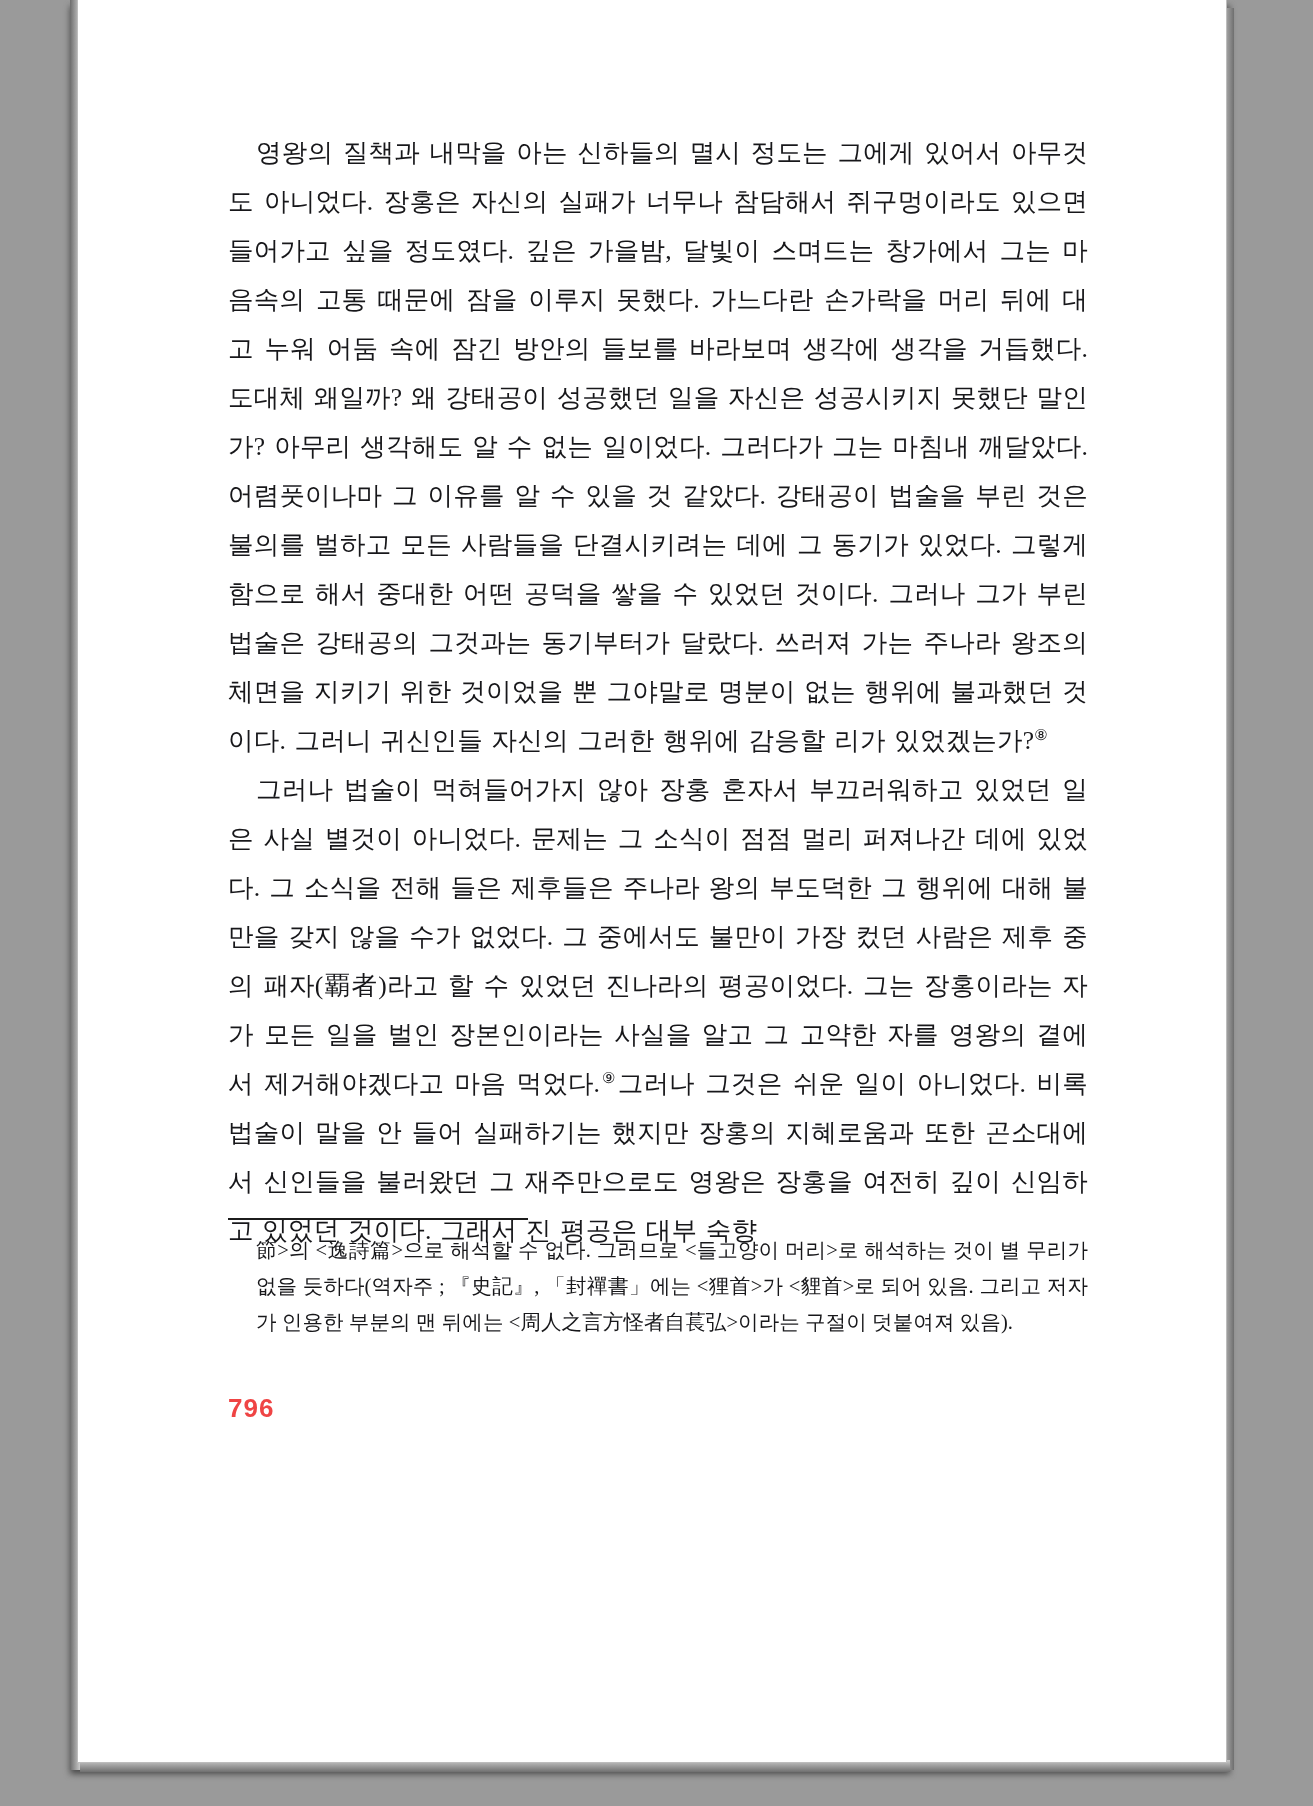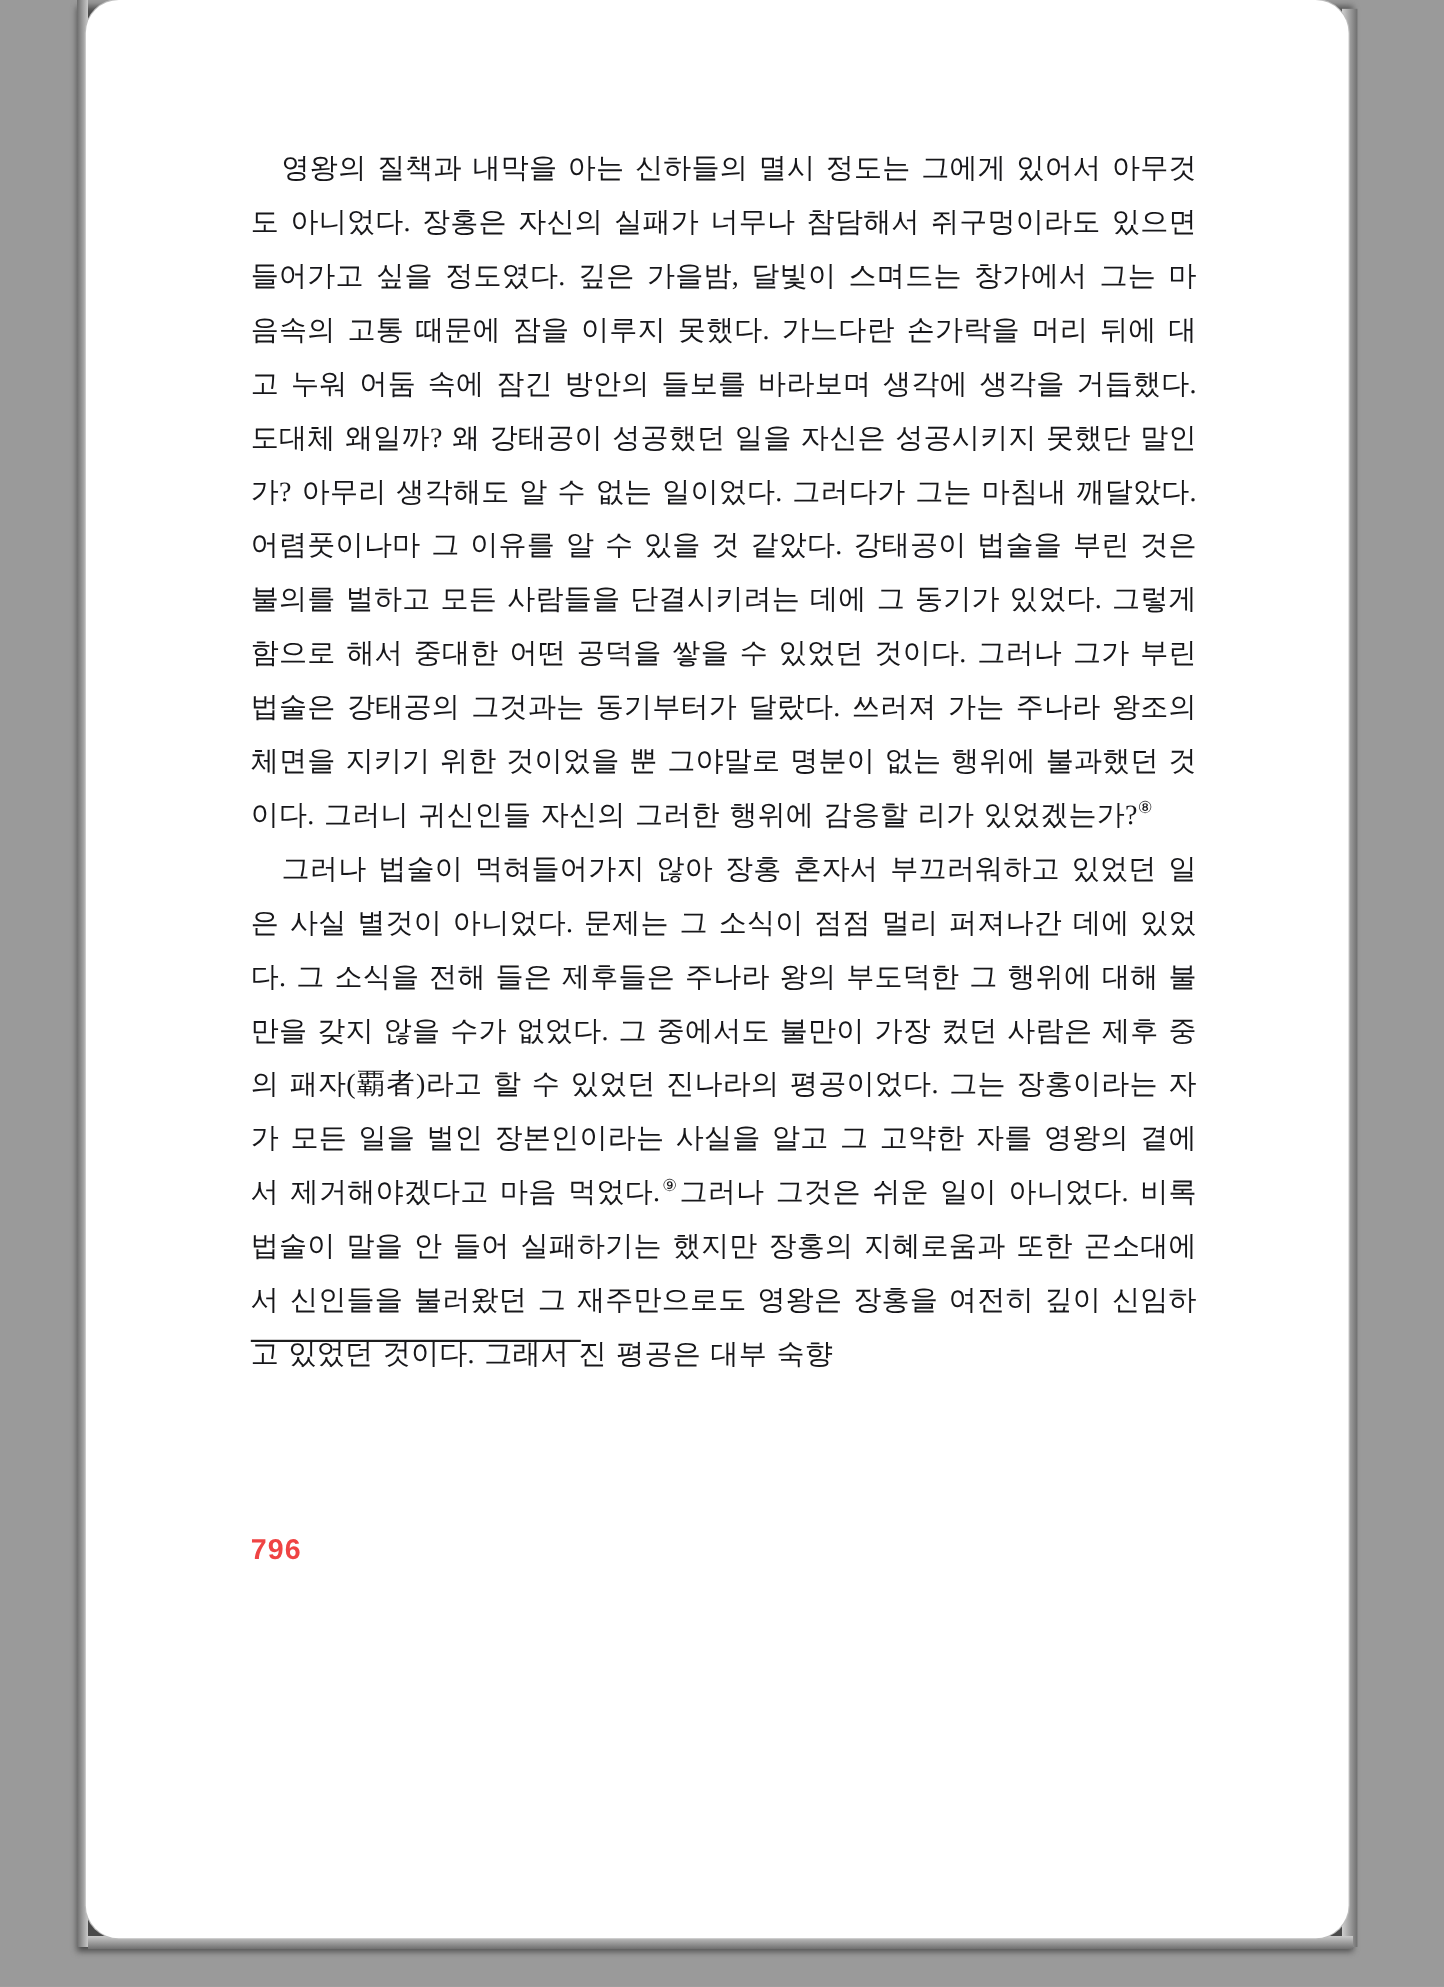--- a/index.html
+++ b/index.html
@@ -30,21 +30,20 @@
     filter: blur(3px);
   }
   .page {
     position: absolute;
     left: 78px;
     top: 0px;
     width: 1148px;
     height: 1762px;
     background: #ffffff;
     box-shadow: 0 0 0 1px #bdbdbd;
-    border-radius: 30px;
   }
   .content {
     position: absolute;
     left: 150px;
     top: 128px;
     width: 860px;
   }
   .para {
     font-size: 25.5px;
     line-height: 49px;
@@ -130,16 +129,17 @@
     <div class="content">
 
       <p class="para indent"><span>영왕의 질책과 내막을 아는 신하들의 멸시 정도는 그에게 있어서 아무것도 아니었다. 장홍은 자신의 실패가 너무나 참담해서 쥐구멍이라도 있으면 들어가고 싶을 정도였다. 깊은 가을밤, 달빛이 스며드는 창가에서 그는 마음속의 고통 때문에 잠을 이루지 못했다. 가느다란 손가락을 머리 뒤에 대고 누워 어둠 속에 잠긴 방안의 들보를 바라보며 생각에 생각을 거듭했다. 도대체 왜일까? 왜 강태공이 성공했던 일을 자신은 성공시키지 못했단 말인가? 아무리 생각해도 알 수 없는 일이었다. 그러다가 그는 마침내 깨달았다. 어렴풋이나마 그 이유를 알 수 있을 것 같았다. 강태공이 법술을 부린 것은 불의를 벌하고 모든 사람들을 단결시키려는 데에 그 동기가 있었다. 그렇게 함으로 해서 중대한 어떤 공덕을 쌓을 수 있었던 것이다. 그러나 그가 부린 법술은 강태공의 그것과는 동기부터가 달랐다. 쓰러져 가는 주나라 왕조의 체면을 지키기 위한 것이었을 뿐 그야말로 명분이 없는 행위에 불과했던 것이다. 그러니 귀신인들 자신의 그러한 행위에 감응할 리가 있었겠는가?</span><sup class="note">⑧</sup></p>
 
       <p class="para indent"><span>그러나 법술이 먹혀들어가지 않아 장홍 혼자서 부끄러워하고 있었던 일은 사실 별것이 아니었다. 문제는 그 소식이 점점 멀리 퍼져나간 데에 있었다. 그 소식을 전해 들은 제후들은 주나라 왕의 부도덕한 그 행위에 대해 불만을 갖지 않을 수가 없었다. 그 중에서도 불만이 가장 컸던 사람은 제후 중의 패자(覇者)라고 할 수 있었던 진나라의 평공이었다. 그는 장홍이라는 자가 모든 일을 벌인 장본인이라는 사실을 알고 그 고약한 자를 영왕의 곁에서 제거해야겠다고 마음 먹었다.</span><sup class="note">⑨</sup><span>그러나 그것은 쉬운 일이 아니었다. 비록 법술이 말을 안 들어 실패하기는 했지만 장홍의 지혜로움과 또한 곤소대에서 신인들을 불러왔던 그 재주만으로도 영왕은 장홍을 여전히 깊이 신임하고 있었던 것이다. 그래서 진 평공은 대부 숙향</span></p>
 
     </div>
 
     <div class="rule"></div>
 
+    <div class="footnote">節&gt;의 &lt;逸詩篇&gt;으로 해석할 수 없다. 그러므로 &lt;들고양이 머리&gt;로 해석하는 것이 별 무리가 없을 듯하다(역자주 ; 『史記』, 「封禪書」에는 &lt;狸首&gt;가 &lt;貍首&gt;로 되어 있음. 그리고 저자가 인용한 부분의 맨 뒤에는 &lt;周人之言方怪者自萇弘&gt;이라는 구절이 덧붙여져 있음).</div>
 
     <div class="folio">796</div>
   </div>
 </div>
 
 </body></html>

